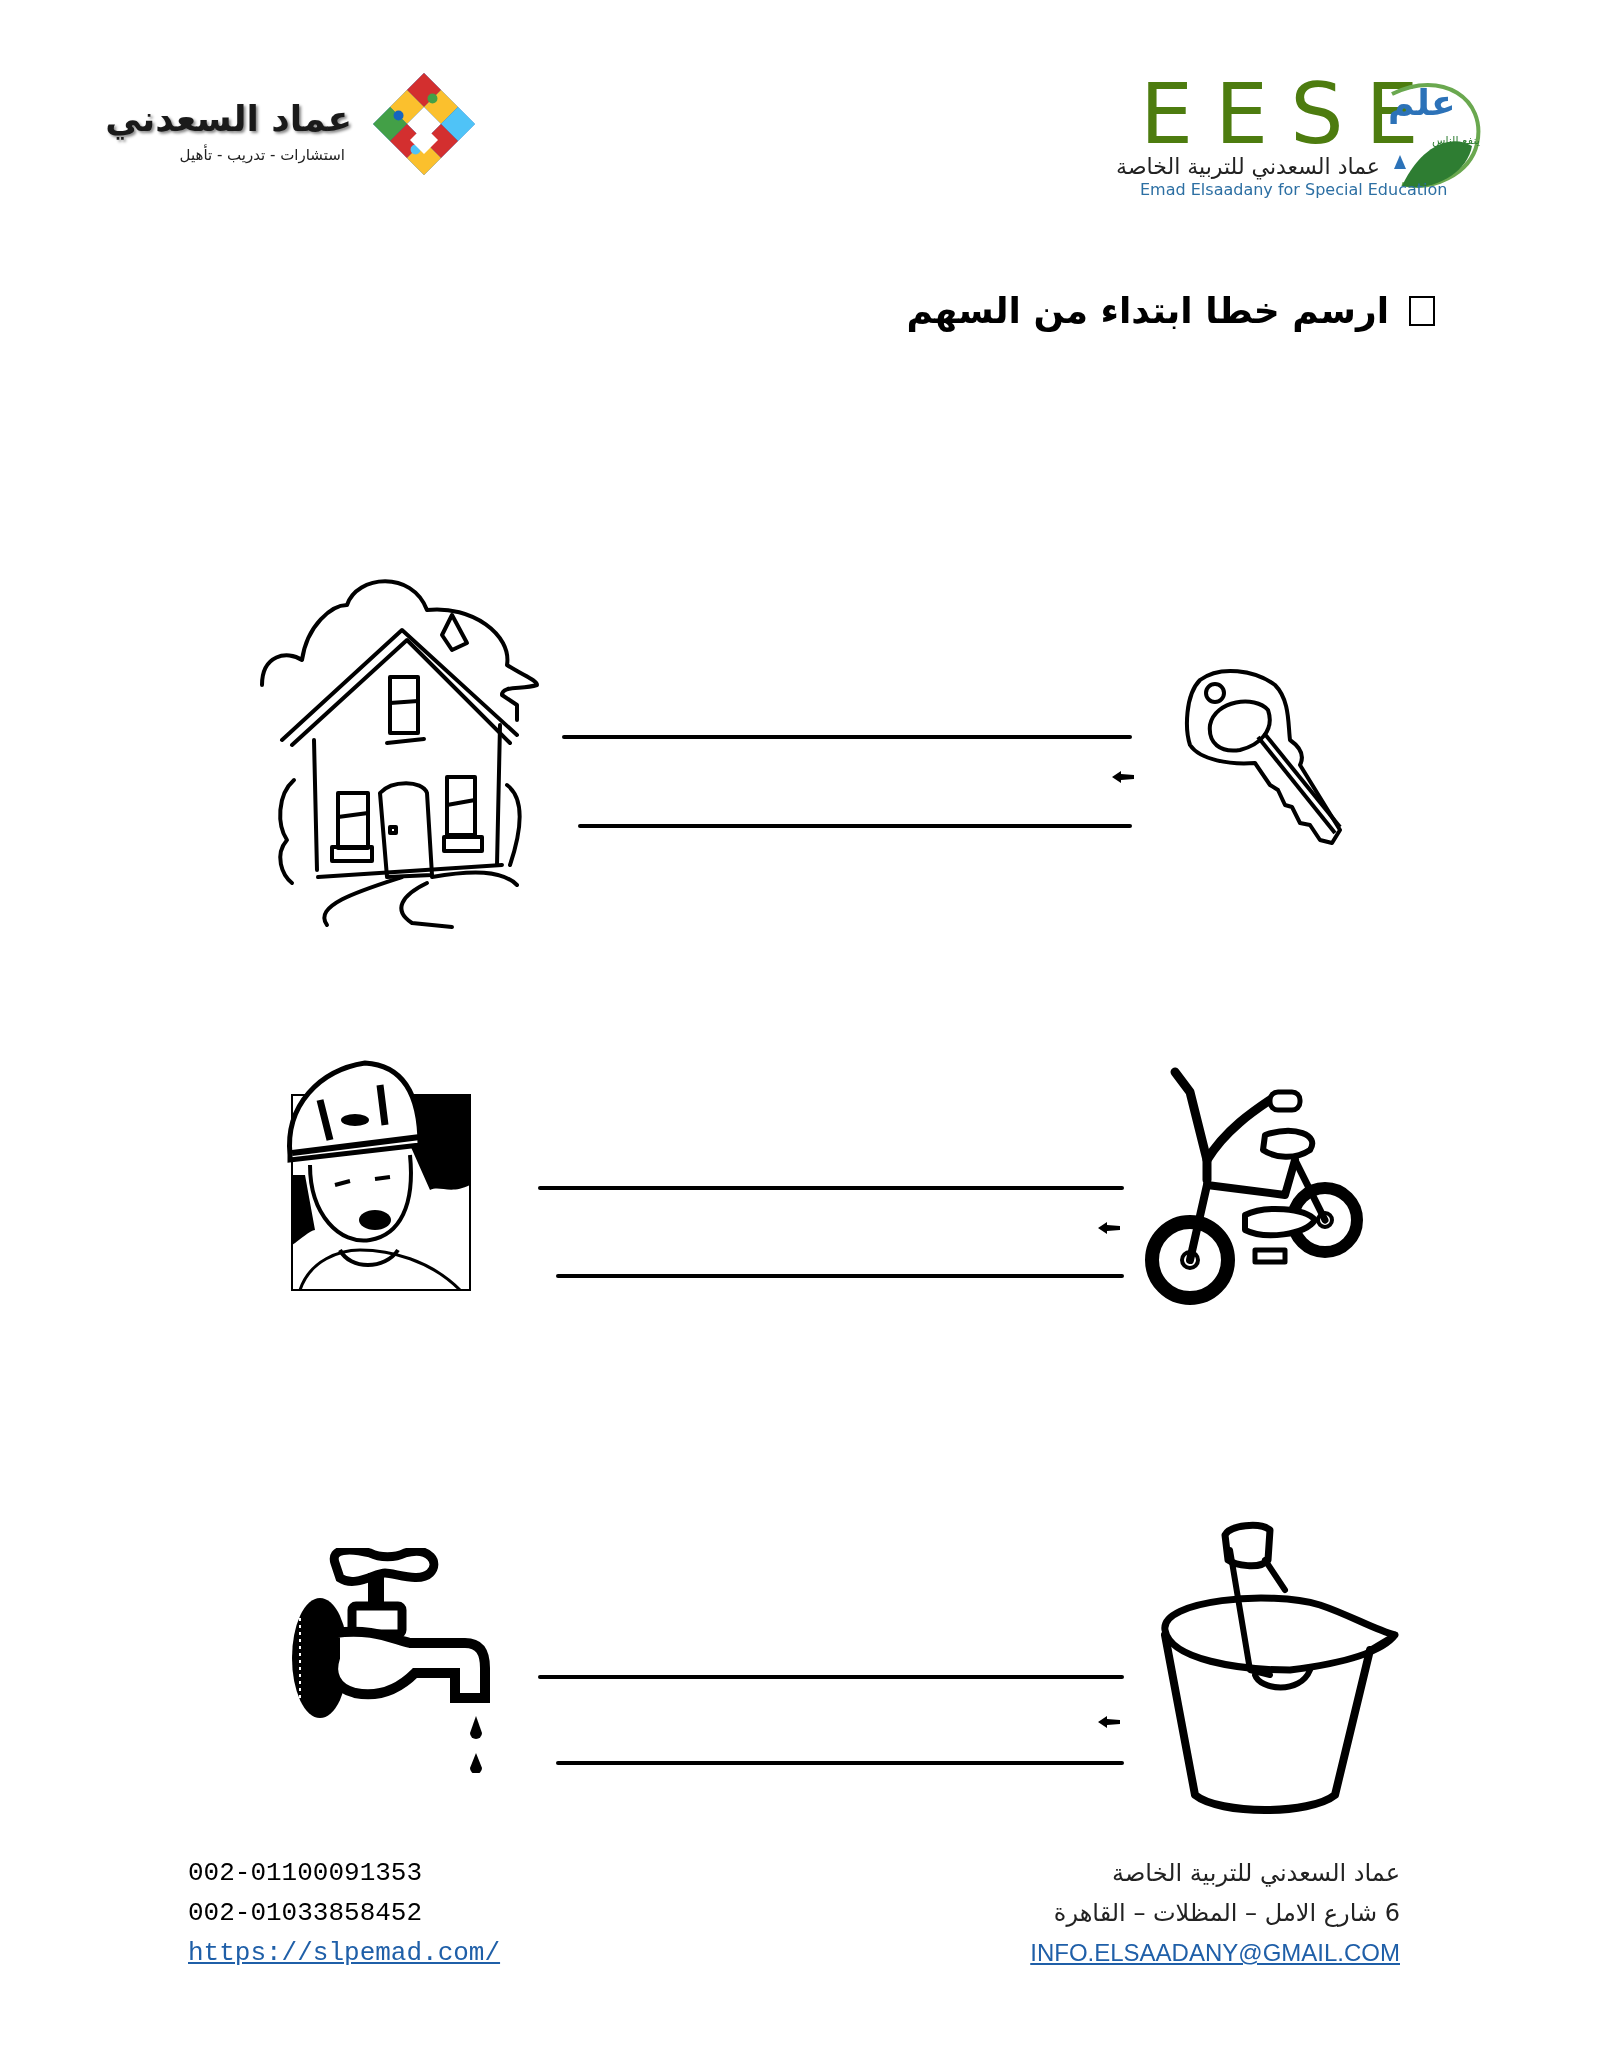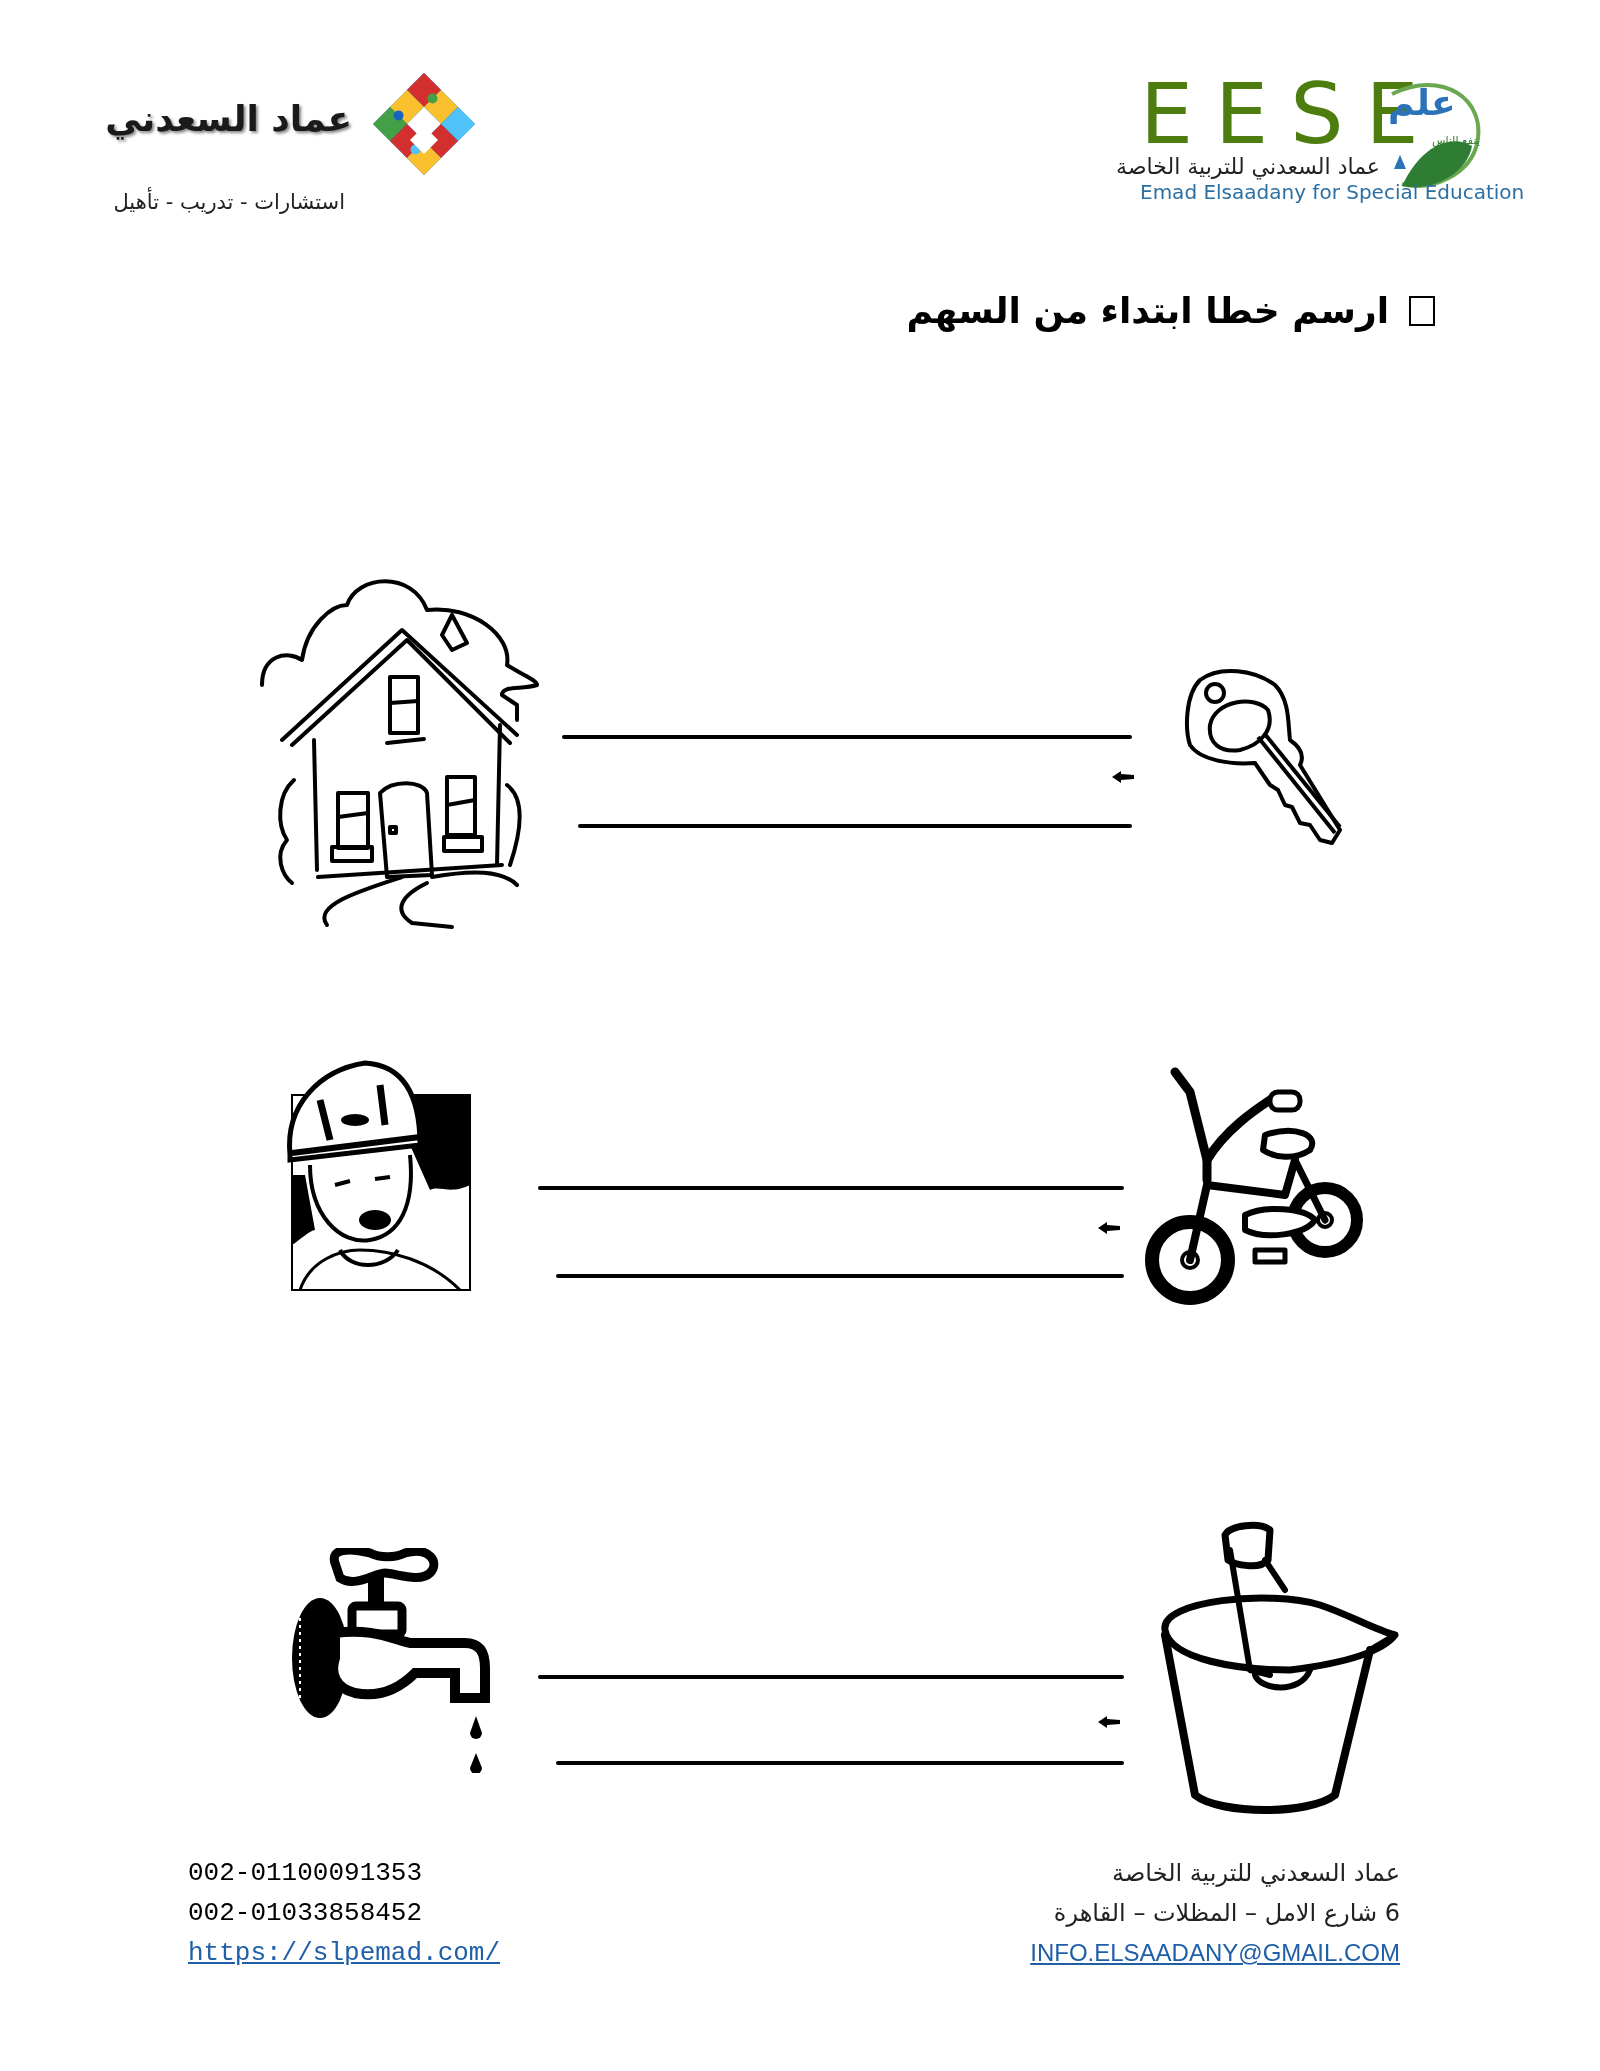--- a/index.html
+++ b/index.html
@@ -4,28 +4,28 @@
   <style>
     html, body { margin: 0; padding: 0; background: #ffffff; }
     body { width: 1600px; height: 2071px; position: relative; overflow: hidden;
            font-family: "DejaVu Sans", sans-serif; color: #000; }
     .abs { position: absolute; }
 
     
     .logo-left { left: 160px; top: 68px; width: 320px; height: 110px; }
     .logo-left .brand-ar { position: absolute; right: 128px; top: 30px; font-family: "DejaVu Sans", sans-serif;
       font-weight: bold; font-size: 36px; color: #1a1a1a; direction: rtl; text-shadow: 2px 2px 3px #888; white-space: nowrap; }
-    .logo-left .tag-ar { position: absolute; right: 135px; top: 78px; font-size: 21px; color: #222; direction: rtl; white-space: nowrap; margin-top: 44px; }
+    .logo-left .tag-ar { position: absolute; right: 135px; top: 78px; font-size: 15px; color: #222; direction: rtl; white-space: nowrap; }
     .logo-left .puzzle { position: absolute; right: 0; top: 0; width: 112px; height: 112px; }
 
     .logo-right { left: 1140px; top: 72px; width: 340px; height: 130px; }
     .logo-right .eese { position: absolute; left: 0; top: 0; font-family: "DejaVu Sans", sans-serif; font-size: 84px;
       color: #4d7c0f; letter-spacing: 22px; line-height: 84px; }
     .logo-right .name-ar { position: absolute; left: 0; top: 82px; font-size: 22px; color: #222; direction: rtl; white-space: nowrap; width: 240px; text-align: right; }
-    .logo-right .name-en { position: absolute; left: 0; top: 108px; font-size: 20px; color: #2c6fa3; white-space: nowrap; }
+    .logo-right .name-en { position: absolute; left: 0; top: 108px; font-size: 16px; color: #2c6fa3; white-space: nowrap; }
     .logo-right .emblem { position: absolute; left: 232px; top: 2px; width: 110px; height: 120px; }
     .logo-right .emblem-ar { position: absolute; left: 248px; top: 10px; font-size: 36px; color: #2c72b8; font-weight: bold; direction: rtl; }
     .logo-right .emblem-sub { position: absolute; left: 258px; top: 62px; font-size: 11px; color: #2e7d32; direction: rtl; margin-left: 34px; }
 
     
     .instruction { right: 165px; top: 290px; direction: rtl; font-family: "DejaVu Sans", sans-serif;
       font-weight: bold; font-size: 36px; white-space: nowrap; display: flex; align-items: center; gap: 20px; }
     .checkbox { width: 26px; height: 30px; border: 2px solid #000; box-sizing: border-box; display: inline-block; }
 
     

